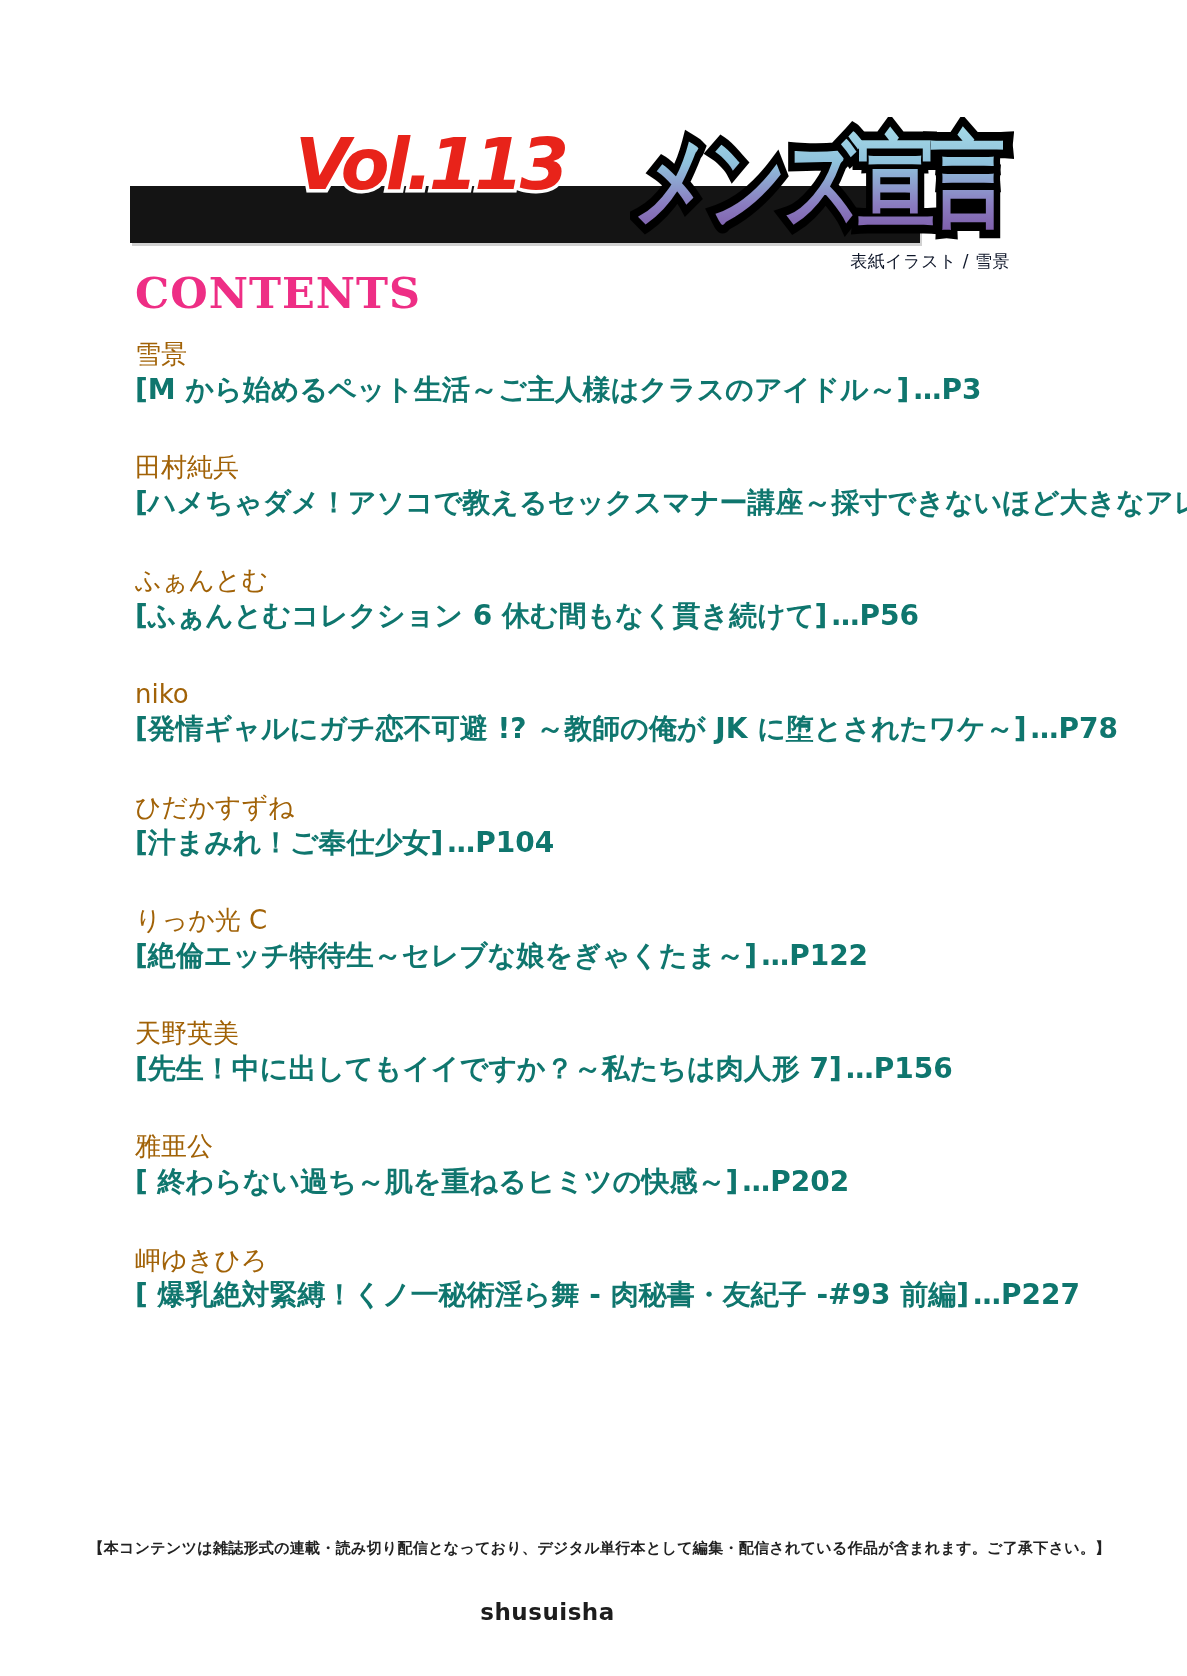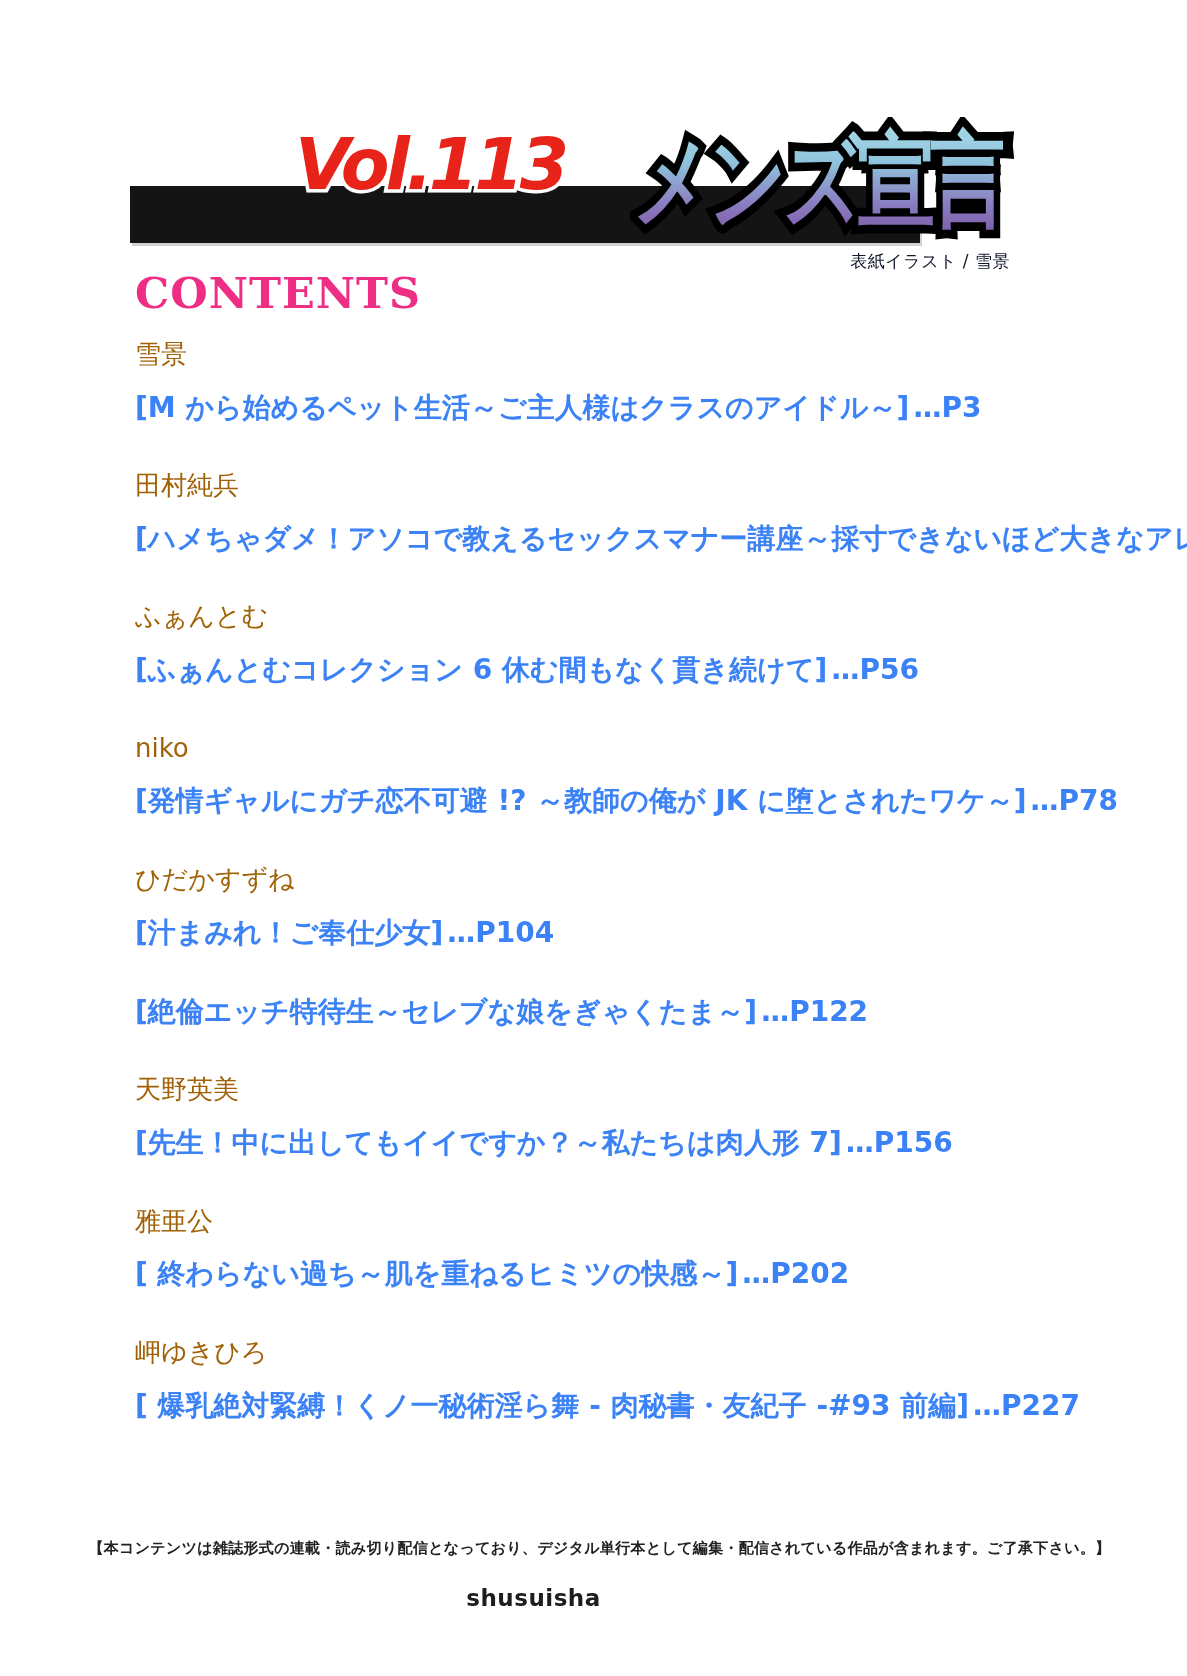--- a/index.html
+++ b/index.html
@@ -103,25 +103,25 @@
   }
   .entry { margin-bottom: 43px; }
   .entry .author {
     color: #a16207;
     font-weight: normal;
     font-size: 26px;
     line-height: 1.3;
     white-space: nowrap;
   }
   .entry .title-line {
-    color: #3b82f6;
+    color: #0f766e;
     font-weight: bold;
     font-size: 28px;
     line-height: 1.3;
-    margin-top: 18px;
+    margin-top: 0;
     white-space: nowrap;
   }
   .entry .page { margin-left: 4px; }
 
   
   .disclaimer {
     position: absolute;
     left: 4px;
     top: 1537px;
     width: 1187px;
@@ -130,21 +130,21 @@
     font-size: 15px;
     font-weight: bold;
     color: #222222;
     letter-spacing: 0.3px;
   }
   .publisher {
     position: absolute;
     left: 0;
     top: 1585px;
     width: 1067px;
-    margin: 0;
+    margin: 14px;
     text-align: center;
     font-size: 23px;
     font-weight: bold;
     color: #1d1d1d;
     letter-spacing: 0.5px;
   }
 </style>
 </head>
 <body>
 
@@ -187,20 +187,21 @@
       <div class="author">niko</div>
       <div class="title-line"><span>[発情ギャルにガチ恋不可避 !? ～教師の俺が JK に堕とされたワケ～]</span><span class="page">…P78</span></div>
     </div>
 
     <div class="entry">
       <div class="author">ひだかすずね</div>
       <div class="title-line"><span>[汁まみれ！ご奉仕少女]</span><span class="page">…P104</span></div>
     </div>
 
     <div class="entry">
+      <div class="author">りっか光 C</div>
       <div class="title-line"><span>[絶倫エッチ特待生～セレブな娘をぎゃくたま～]</span><span class="page">…P122</span></div>
     </div>
 
     <div class="entry">
       <div class="author">天野英美</div>
       <div class="title-line"><span>[先生！中に出してもイイですか？～私たちは肉人形 7]</span><span class="page">…P156</span></div>
     </div>
 
 
     <div class="entry">

